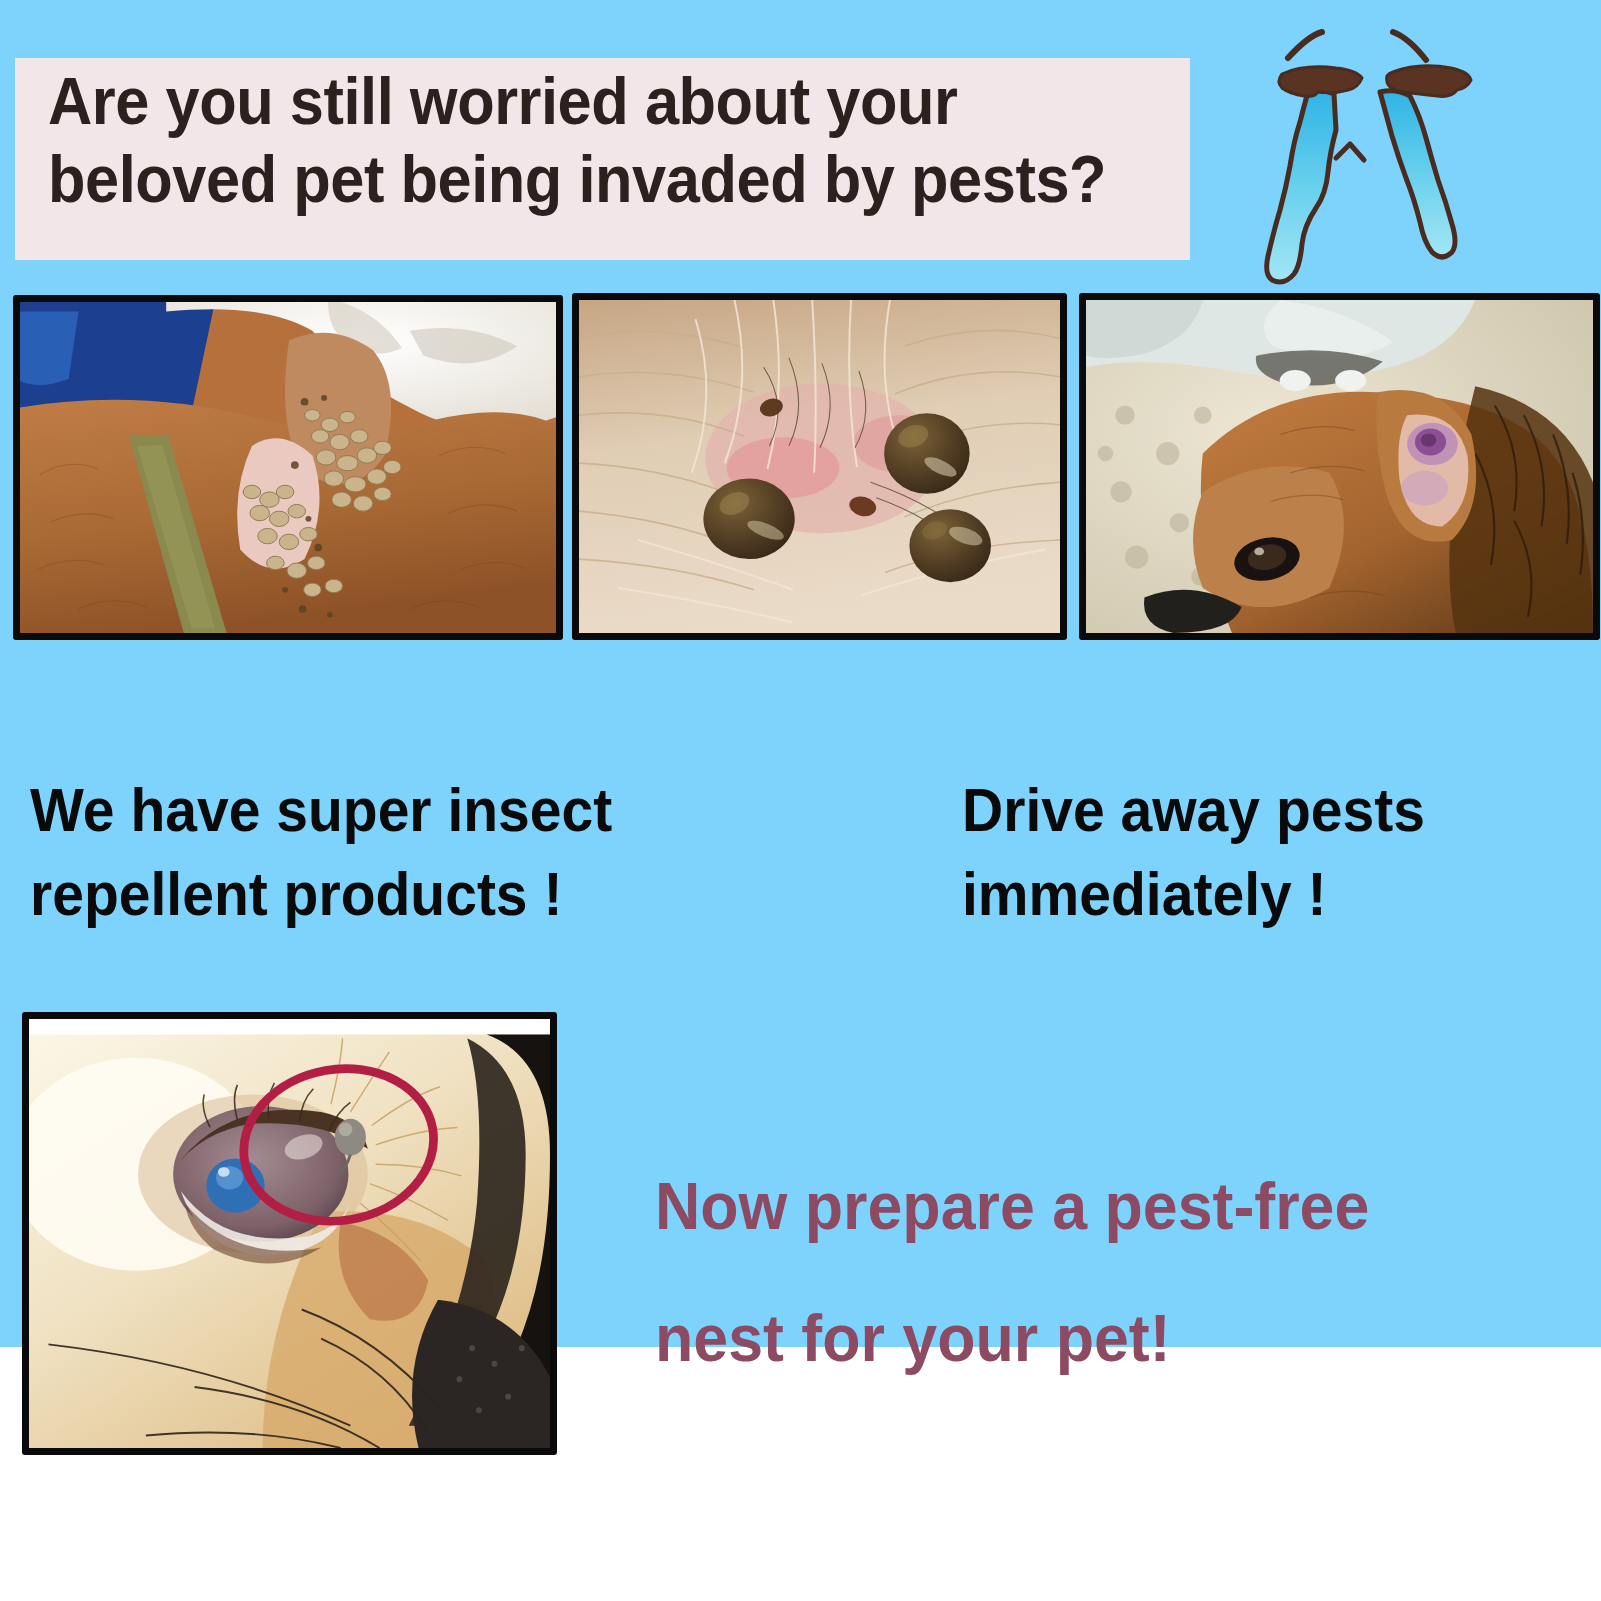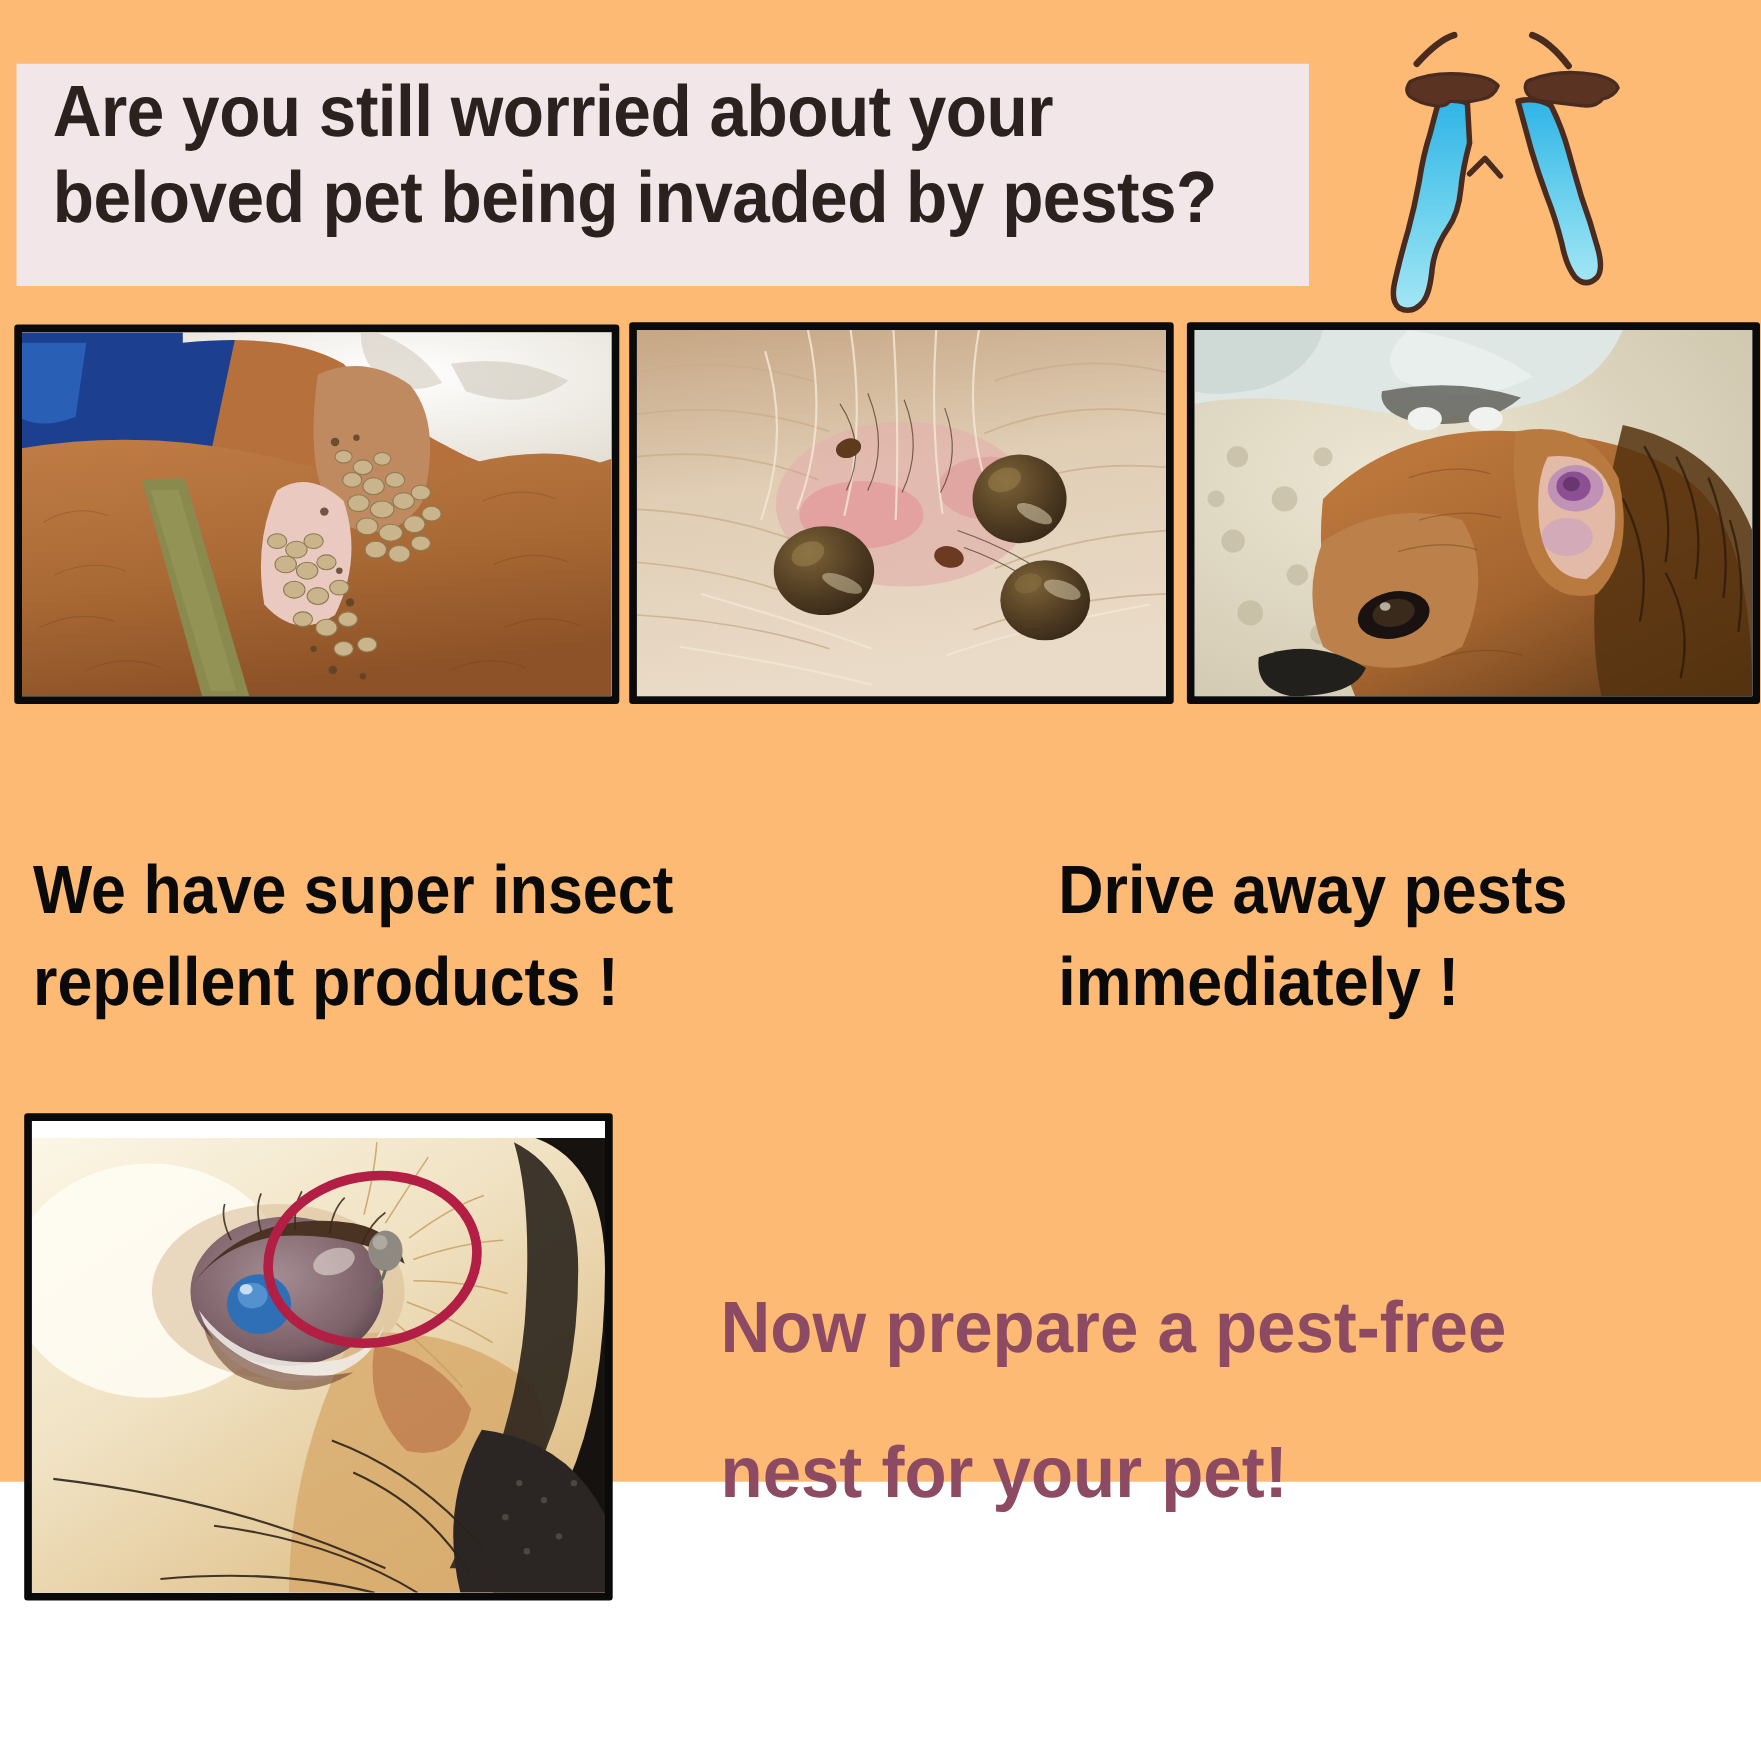--- a/index.html
+++ b/index.html
@@ -4,21 +4,21 @@
 <title>Pet Pest Repellent Promo</title>
 <style>
   html,body{margin:0;padding:0;}
   body{
     width:1601px;height:1601px;
     background:#ffffff;
     font-family:"Liberation Sans", sans-serif;
     overflow:hidden;
     position:relative;
   }
-  .canvas{position:relative;width:1601px;height:1347px;background:#fdba74;}
+  .canvas{position:relative;width:1601px;height:1347px;background:#7dd3fc;}
 
   
   .headline-band{
     position:absolute;left:15px;top:58px;width:1175px;height:202px;
     background:#f2e6e9;
   }
   .headline-text{
     position:absolute;left:48px;top:62px;width:1160px;
     font-family:"Liberation Sans Narrow","Liberation Sans",sans-serif;
     font-weight:bold;

